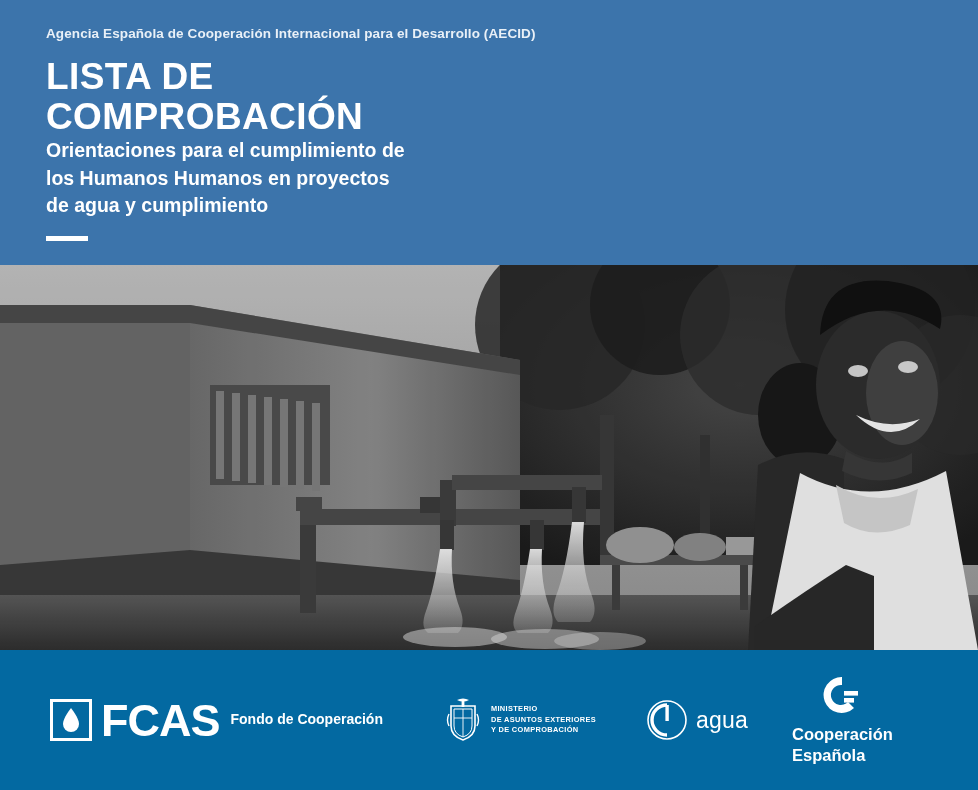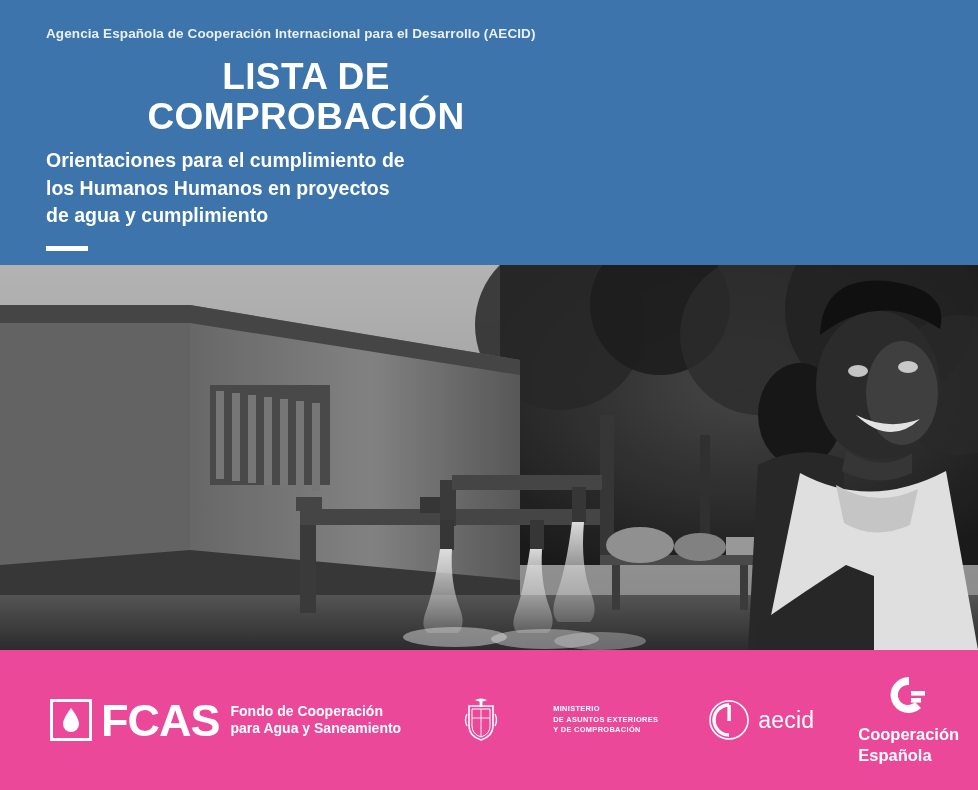--- a/index.html
+++ b/index.html
@@ -31,28 +31,26 @@
     margin-bottom:16px;
   }
   .title {
     color:#ffffff;
     font-size:37px;
     font-weight:800;
     line-height:1.08;
     letter-spacing:0.4px;
     max-width:520px;
     text-transform:uppercase;
-    text-align:center;
   }
   .subtitle {
     color:#ffffff;
     font-size:19.5px;
     font-weight:700;
     line-height:1.42;
-    margin-top:10px;
     max-width:520px;
   }
   .rule {
     margin-top:16px;
     width:42px; height:5px;
     background:#ffffff;
   }
 
   
   .photo {
@@ -62,21 +60,21 @@
     overflow:hidden;
     background:#6e6e6e;
   }
   .photo svg { display:block; width:978px; height:385px; }
 
   
   .footer {
     position:absolute;
     left:0; top:650px;
     width:978px; height:140px;
-    background:#ec4899;
+    background:#0369a1;
     display:flex;
   }
   .logos {
     display:flex;
     align-items:center;
     gap:0px;
     width:100%;
     padding-left:50px;
   }
 
@@ -114,21 +112,20 @@
     gap:8px;
     margin-left:60px;
   }
   .min-shield svg { width:40px; height:44px; display:block; }
   .min-text {
     color:#ffffff;
     font-size:7.4px;
     font-weight:700;
     line-height:1.45;
     letter-spacing:0.35px;
-    margin-left:44px;
   }
 
   
   .aecid {
     display:flex;
     align-items:center;
     gap:8px;
     margin-left:50px;
   }
   .aecid-mark svg { width:42px; height:42px; display:block; }
@@ -285,21 +282,20 @@
 
       <div class="fcas">
         <div class="fcas-drop">
           <svg viewBox="0 0 18 24">
             <path d="M9 0 C9 0 17 10 17 16 A8 8 0 0 1 1 16 C1 10 9 0 9 0 Z" fill="#ffffff"></path>
           </svg>
         </div>
         <div class="fcas-word">FCAS</div>
         <div class="fcas-text">
           <div>Fondo de Cooperación</div>
-          <div>para Agua y Saneamiento</div>
         </div>
       </div>
 
       <div class="ministerio">
         <div class="min-shield">
           <svg viewBox="0 0 40 44">
             <path d="M8 8 h24 v20 q0 10 -12 14 q-12 -4 -12 -14 z" fill="none" stroke="#ffffff" stroke-width="1.6"></path>
             <path d="M11 11 h18 v17 q0 8 -9 11 q-9 -3 -9 -11 z" fill="none" stroke="#ffffff" stroke-width="1"></path>
             <line x1="20" y1="11" x2="20" y2="39" stroke="#ffffff" stroke-width="0.9"></line>
             <line x1="11" y1="20" x2="29" y2="20" stroke="#ffffff" stroke-width="0.9"></line>
@@ -317,21 +313,21 @@
       </div>
 
       <div class="aecid">
         <div class="aecid-mark">
           <svg viewBox="0 0 42 42">
             <circle cx="21" cy="21" r="19" fill="none" stroke="#ffffff" stroke-width="1.6"></circle>
             <path d="M21 6 a15 15 0 1 0 0 30" fill="none" stroke="#ffffff" stroke-width="3.4"></path>
             <rect x="19.4" y="6" width="3.4" height="16" fill="#ffffff"></rect>
           </svg>
         </div>
-        <div class="aecid-word">aecid</div>
+        <div class="aecid-word">agua</div>
       </div>
 
       <div class="coop">
         <div class="coop-mark">
           <svg viewBox="0 0 40 40">
             <path d="M20 2 a18 18 0 1 0 12 31 l-6 -6 a10 10 0 1 1 -6 -17 z" fill="#ffffff"></path>
             <rect x="22" y="16" width="14" height="4.6" fill="#ffffff"></rect>
             <rect x="22" y="23" width="10" height="4.6" fill="#ffffff"></rect>
           </svg>
         </div>

